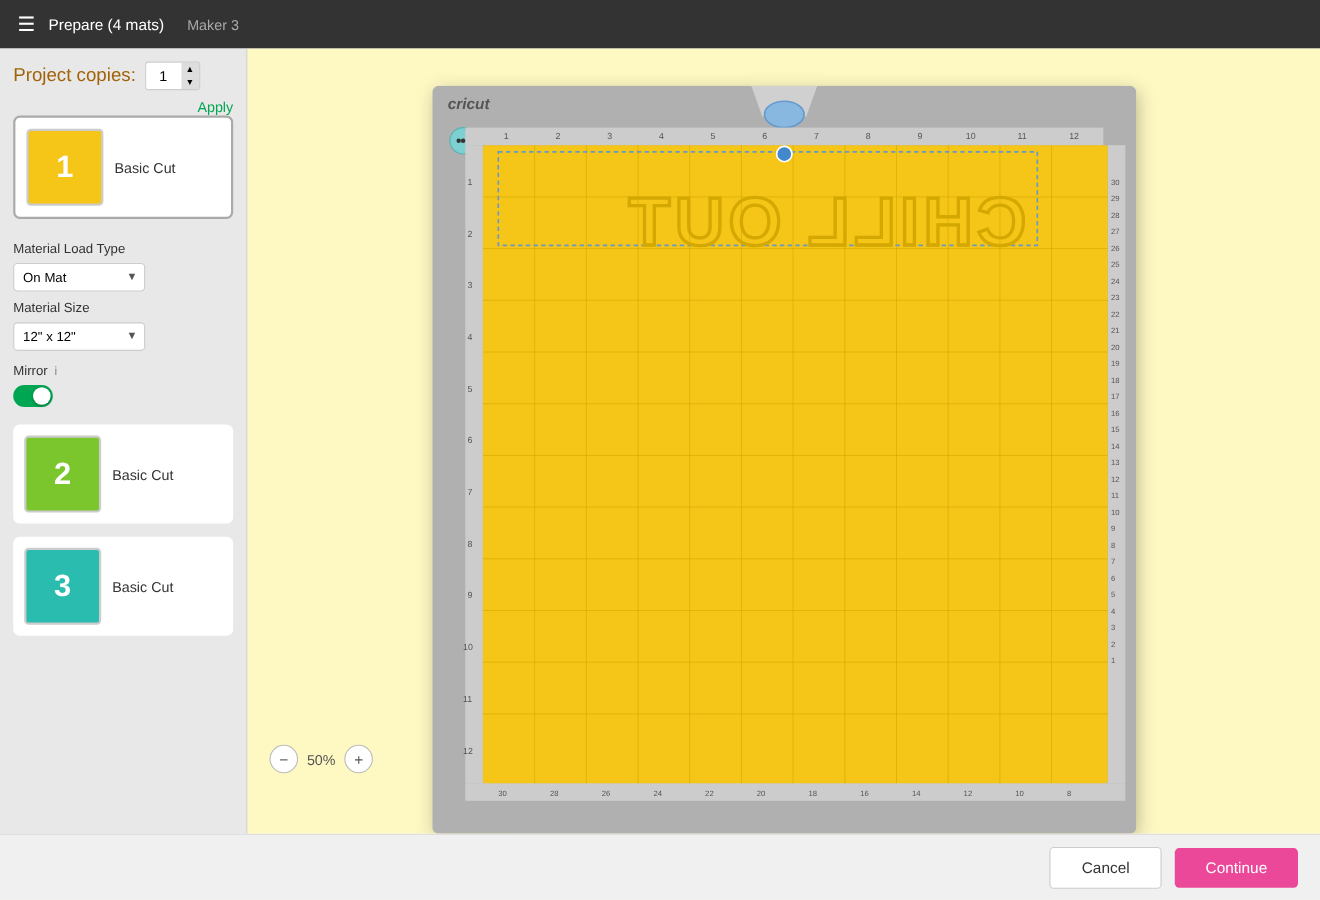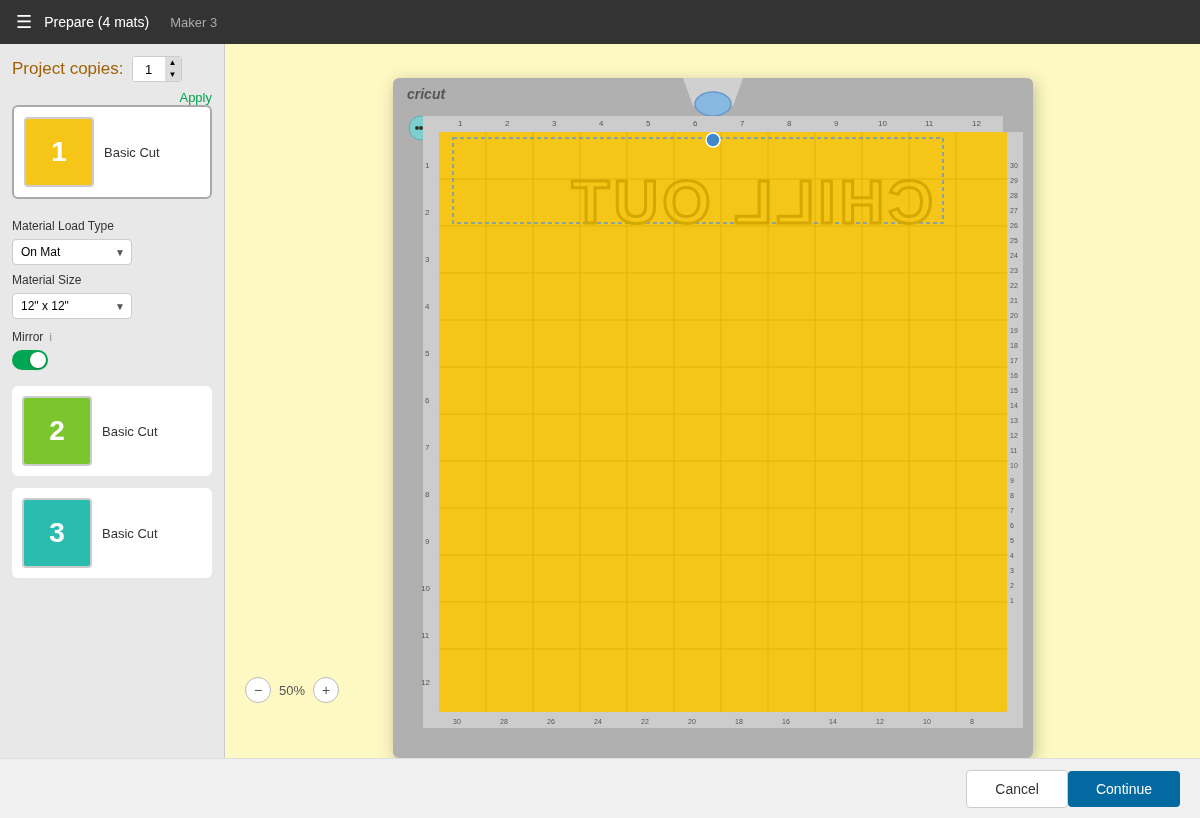--- a/index.html
+++ b/index.html
@@ -267,34 +267,35 @@
 
     
     .bottom-bar {
       height: 60px;
       background: #f0f0f0;
       border-top: 1px solid #ddd;
       display: flex;
       align-items: center;
       justify-content: flex-end;
       padding: 0 20px;
+      gap: 12px;
       flex-shrink: 0;
     }
     .cancel-btn {
       padding: 10px 28px;
       background: white;
       border: 1px solid #ccc;
       border-radius: 4px;
       font-size: 14px;
       cursor: pointer;
       color: #333;
     }
     .continue-btn {
       padding: 10px 28px;
-      background: #0369a1;
+      background: #ec4899;
       border: none;
       border-radius: 4px;
       font-size: 14px;
       cursor: pointer;
       color: white;
       font-weight: 500;
     }
   </style>
 </head>
 <body>

